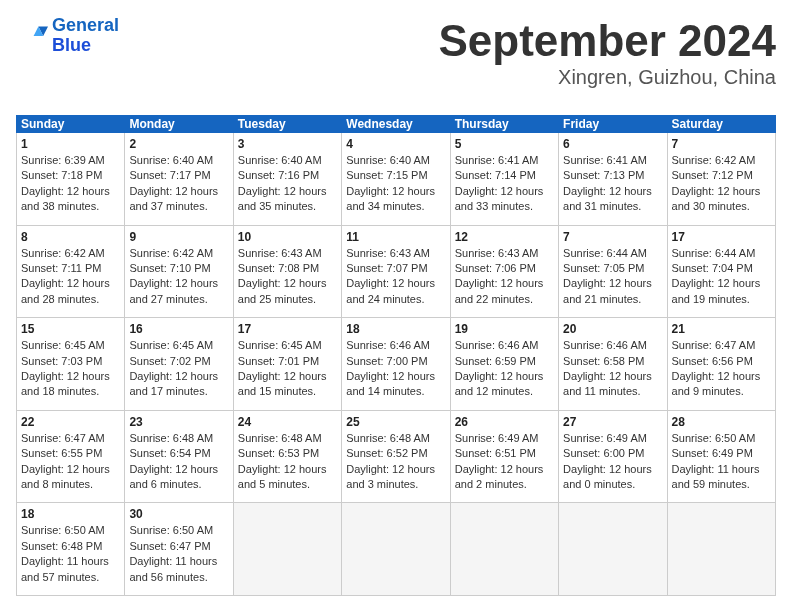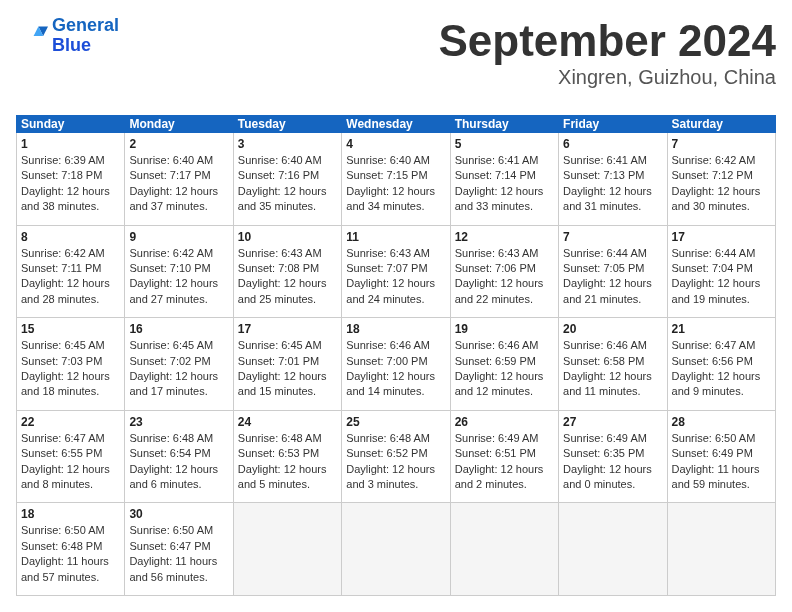--- a/index.html
+++ b/index.html
@@ -340,21 +340,21 @@
         <div class="day-info">
           <span>Sunrise: 6:49 AM</span><br>
           <span>Sunset: 6:51 PM</span><br>
           <span>Daylight: 12 hours and 2 minutes.</span>
         </div>
       </td>
           <td>
         <span class="day-num">27</span>
         <div class="day-info">
           <span>Sunrise: 6:49 AM</span><br>
-          <span>Sunset: 6:35 PM</span><br>
+          <span>Sunset: 6:00 PM</span><br>
           <span>Daylight: 12 hours and 0 minutes.</span>
         </div>
       </td>
           <td>
         <span class="day-num">28</span>
         <div class="day-info">
           <span>Sunrise: 6:50 AM</span><br>
           <span>Sunset: 6:49 PM</span><br>
           <span>Daylight: 11 hours and 59 minutes.</span>
         </div>

